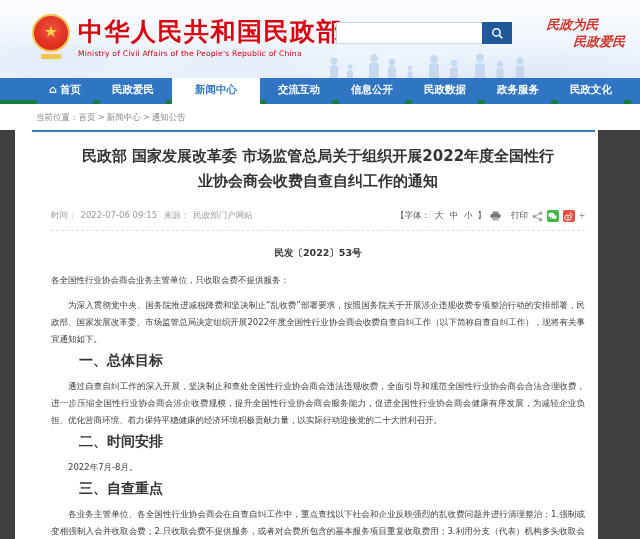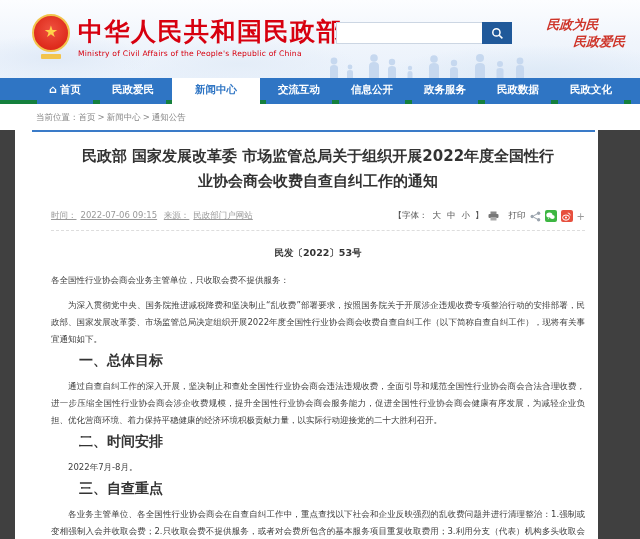--- a/index.html
+++ b/index.html
@@ -79,22 +79,22 @@
     border-top:2px solid #3a7bc8; padding:0 10px 0 19px;
   }
   .article-title{
     margin:12px 26px 0; text-align:center;
     font-size:15px; font-weight:bold; color:#333; line-height:25px;
   }
   .meta{
     display:flex; justify-content:space-between; align-items:center;
     margin-top:16px; font-size:8.5px; color:#999;
   }
-  .meta-left span{ margin-right:4px;text-decoration:underline; }
-  .meta-right{ display:flex; align-items:center; gap:4px; color:#555; }
+  .meta-left span{ margin-right:4px; }
+  .meta-right{ display:flex; align-items:center; gap:4px; color:#555;font-family:Liberation Mono, monospace; }
   .meta-right .fsz{ cursor:pointer; margin:0 1px; }
   .print-btn{ display:flex; align-items:center; gap:10px; cursor:pointer; color:#555; }
   .badge{
     width:12px; height:12px; border-radius:2px; display:inline-flex;
     align-items:center; justify-content:center; cursor:pointer;
   }
   .badge.wechat{ background:#3db642; }
   .badge.weibo{ background:#e7503e; }
   .plus{ color:#999; font-size:10px; cursor:pointer; }
   .divider{ border-bottom:1px dashed #ddd; margin-top:8px; }
@@ -162,22 +162,22 @@
 <div class="nav">
   <div class="nav-bg"></div>
   <div class="nav-row">
     <div class="nav-item">
       <span class="home-glyph">⌂</span><span>首页</span>
     </div>
     <div class="nav-item"><span>民政爱民</span></div>
     <div class="nav-item active"><span>新闻中心</span></div>
     <div class="nav-item"><span>交流互动</span></div>
     <div class="nav-item"><span>信息公开</span></div>
+    <div class="nav-item"><span>民政数据</span></div>
     <div class="nav-item"><span>政务服务</span></div>
-    <div class="nav-item"><span>民政数据</span></div>
     <div class="nav-item"><span>民政文化</span></div>
     <div class="nav-fill"></div>
   </div>
 </div>
 
 <div class="breadcrumb">
   <span>当前位置：</span><span>首页</span><span class="crumb-sep">&gt;</span><span>新闻中心</span><span class="crumb-sep">&gt;</span><span>通知公告</span>
 </div>
 
 <div class="main">

